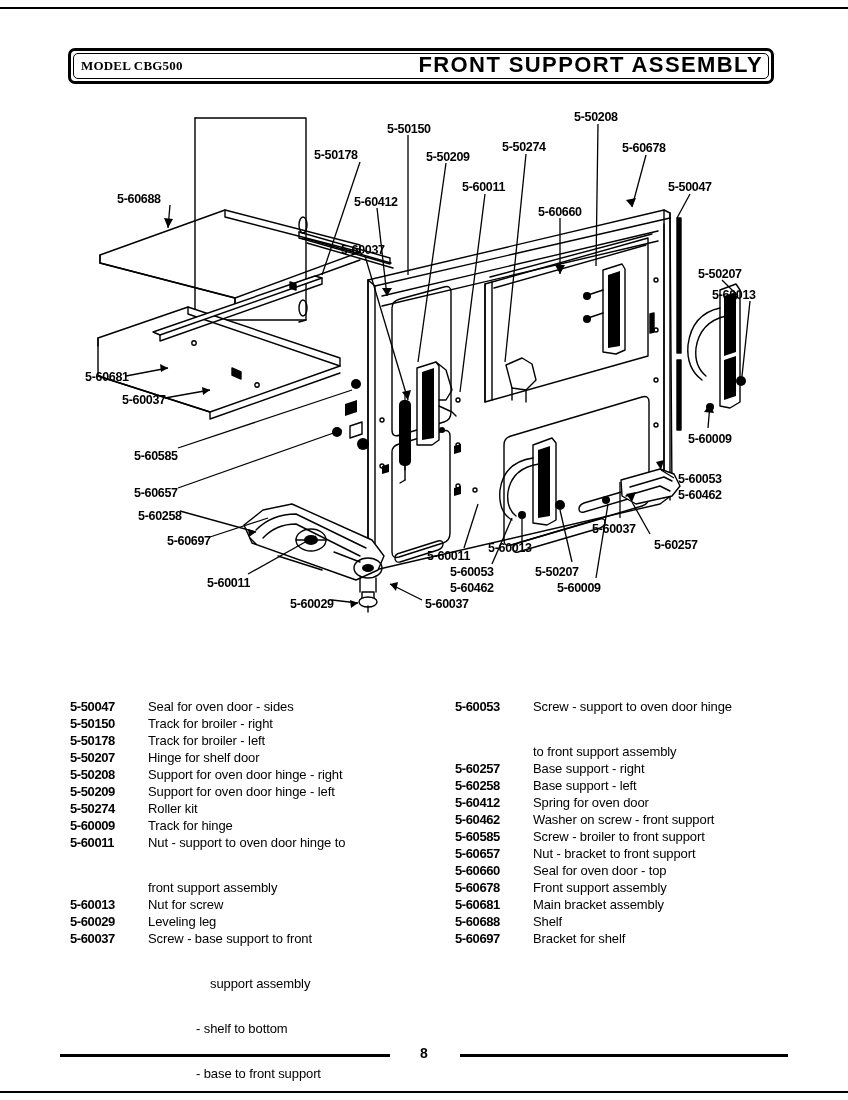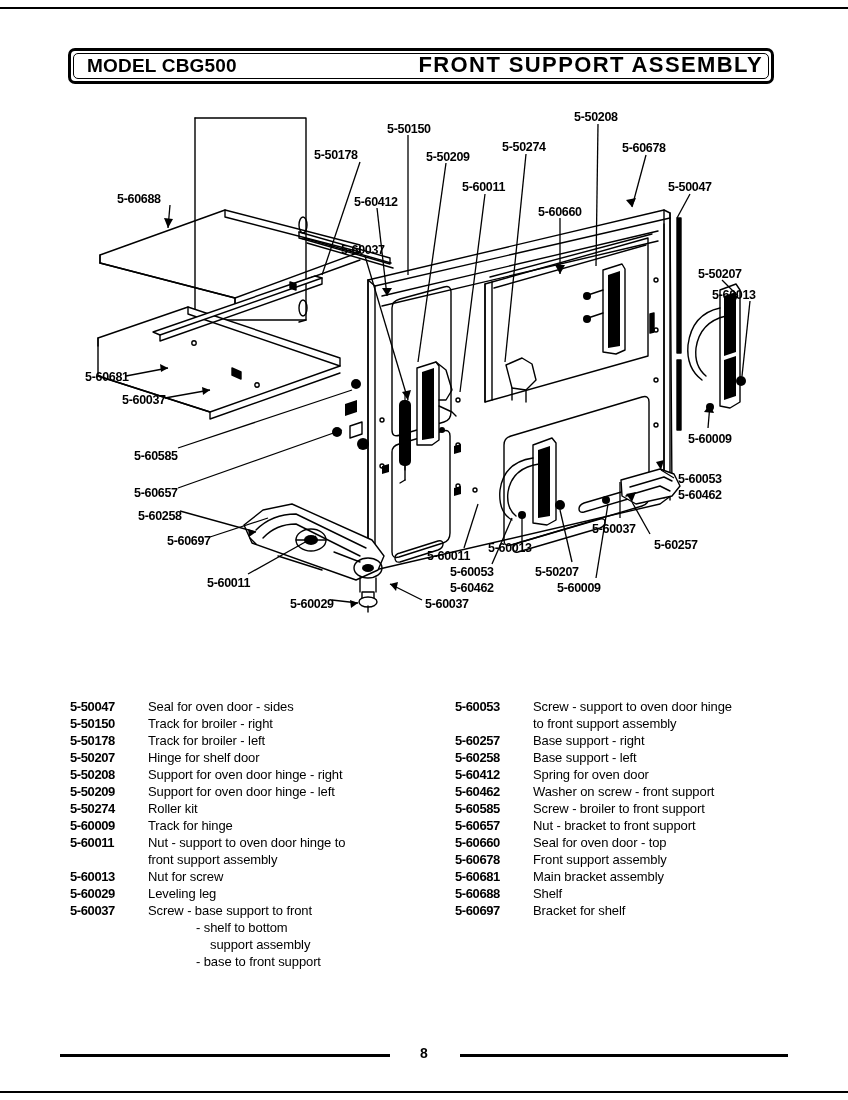--- a/index.html
+++ b/index.html
@@ -42,26 +42,26 @@
   #title-bar::after {
     content: "";
     position: absolute;
     left: 2px; top: 2px; right: 2px; bottom: 2px;
     border: 1px solid #000;
     border-radius: 5px;
     pointer-events: none;
   }
   #model-label {
     position: absolute;
-    left: 16px;
+    left: 10px;
     top: 50%;
     transform: translateY(-52%);
-    font-family: Liberation Sans, sans-serif;
+    font-family: Liberation Serif, serif;
     font-weight: bold;
-    font-size: 19px;
+    font-size: 13px;
     letter-spacing: 0.2px;
     white-space: nowrap;
   }
   #sheet-title {
     position: absolute;
     right: 8px;
     top: 50%;
     transform: translateY(-52%);
     font-family: "Liberation Sans", sans-serif;
     font-weight: bold;
@@ -121,20 +121,21 @@
     white-space: nowrap;
   }
   .part-desc {
     flex: 1 1 auto;
     font-family: "Liberation Sans", sans-serif;
     font-size: 13px;
     letter-spacing: -0.1px;
   }
   .part-desc .cont {
     display: block;
+    margin-top: 28px;
   }
   .part-desc .cont.ind1 { padding-left: 0px; }
   .part-desc .cont.ind2 { padding-left: 62px; }
   .part-desc .cont.ind3 { padding-left: 48px; }
 
   
   #footer {
     position: absolute;
     left: 60px;
     top: 1045px;
@@ -488,21 +489,21 @@
         <div class="part-row">
           <div class="part-num">5-60013</div>
           <div class="part-desc">Nut for screw</div>
         </div>
         <div class="part-row">
           <div class="part-num">5-60029</div>
           <div class="part-desc">Leveling leg</div>
         </div>
         <div class="part-row">
           <div class="part-num">5-60037</div>
-          <div class="part-desc">Screw -  base support to front<span class="cont ind3">- shelf to bottom</span><span class="cont ind2">support assembly</span><span class="cont ind3">- base to front support</span></div>
+          <div class="part-desc">Screw -  base support to front<span class="cont ind2">support assembly</span><span class="cont ind3">- shelf to bottom</span><span class="cont ind3">- base to front support</span></div>
         </div>
       </div>
     <div class="parts-col" id="parts-col-right">
         <div class="part-row">
           <div class="part-num">5-60053</div>
           <div class="part-desc">Screw - support to oven door hinge<span class="cont ind1">to front support assembly</span></div>
         </div>
         <div class="part-row">
           <div class="part-num">5-60257</div>
           <div class="part-desc">Base support - right</div>

